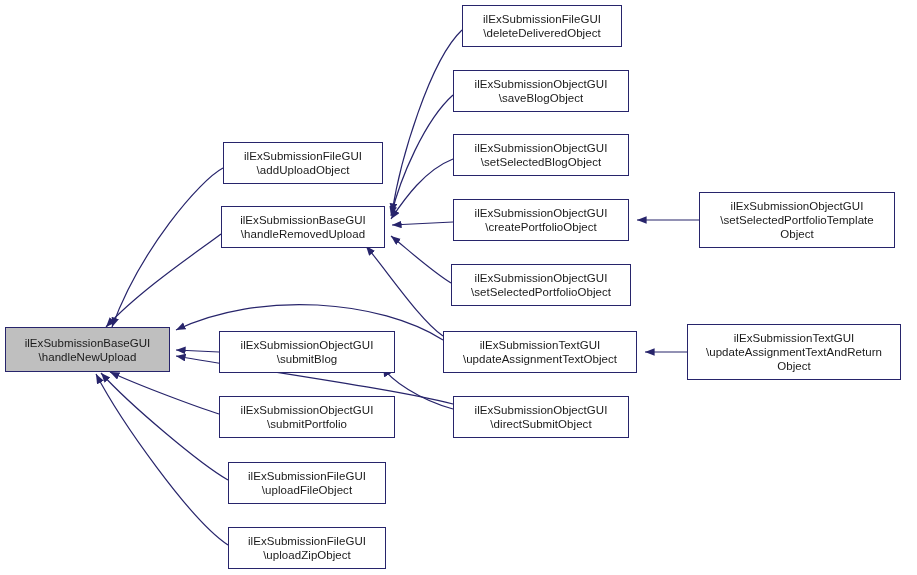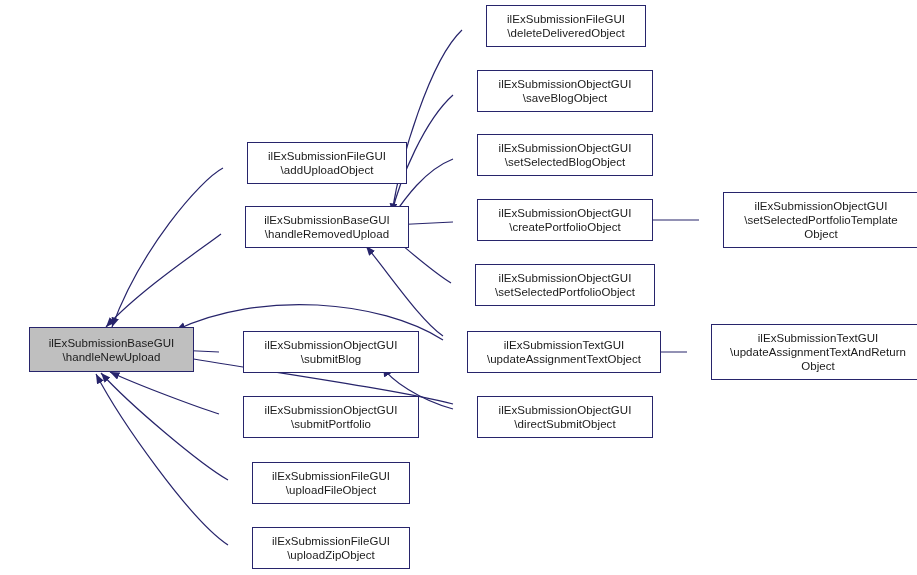--- a/index.html
+++ b/index.html
@@ -32,21 +32,20 @@
     background: #ffffff;
     color: #1a1a1a;
     font-size: 11.5px;
     line-height: 14px;
     display: flex;
     align-items: center;
     justify-content: center;
     text-align: center;
     white-space: pre-line;
     letter-spacing: 0.05px;
-    margin-left: 24px;
   }
   .node.current {
     background: #bfbfbf;
     border-color: #27246b;
   }
 </style>
 </head>
 <body>
 
 <div id="canvas">

